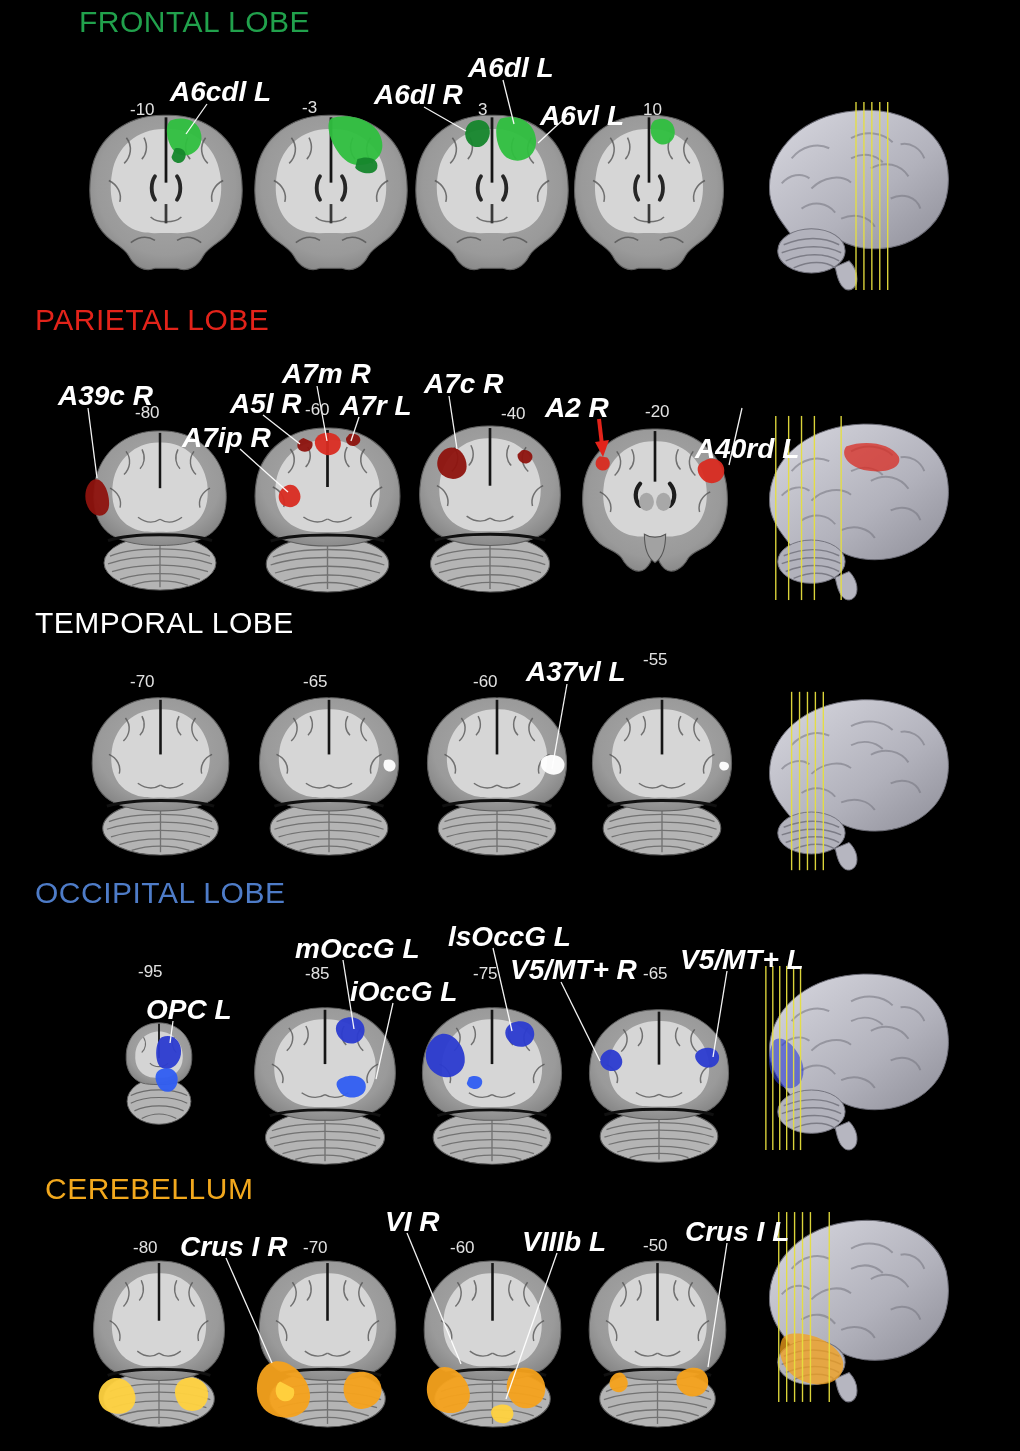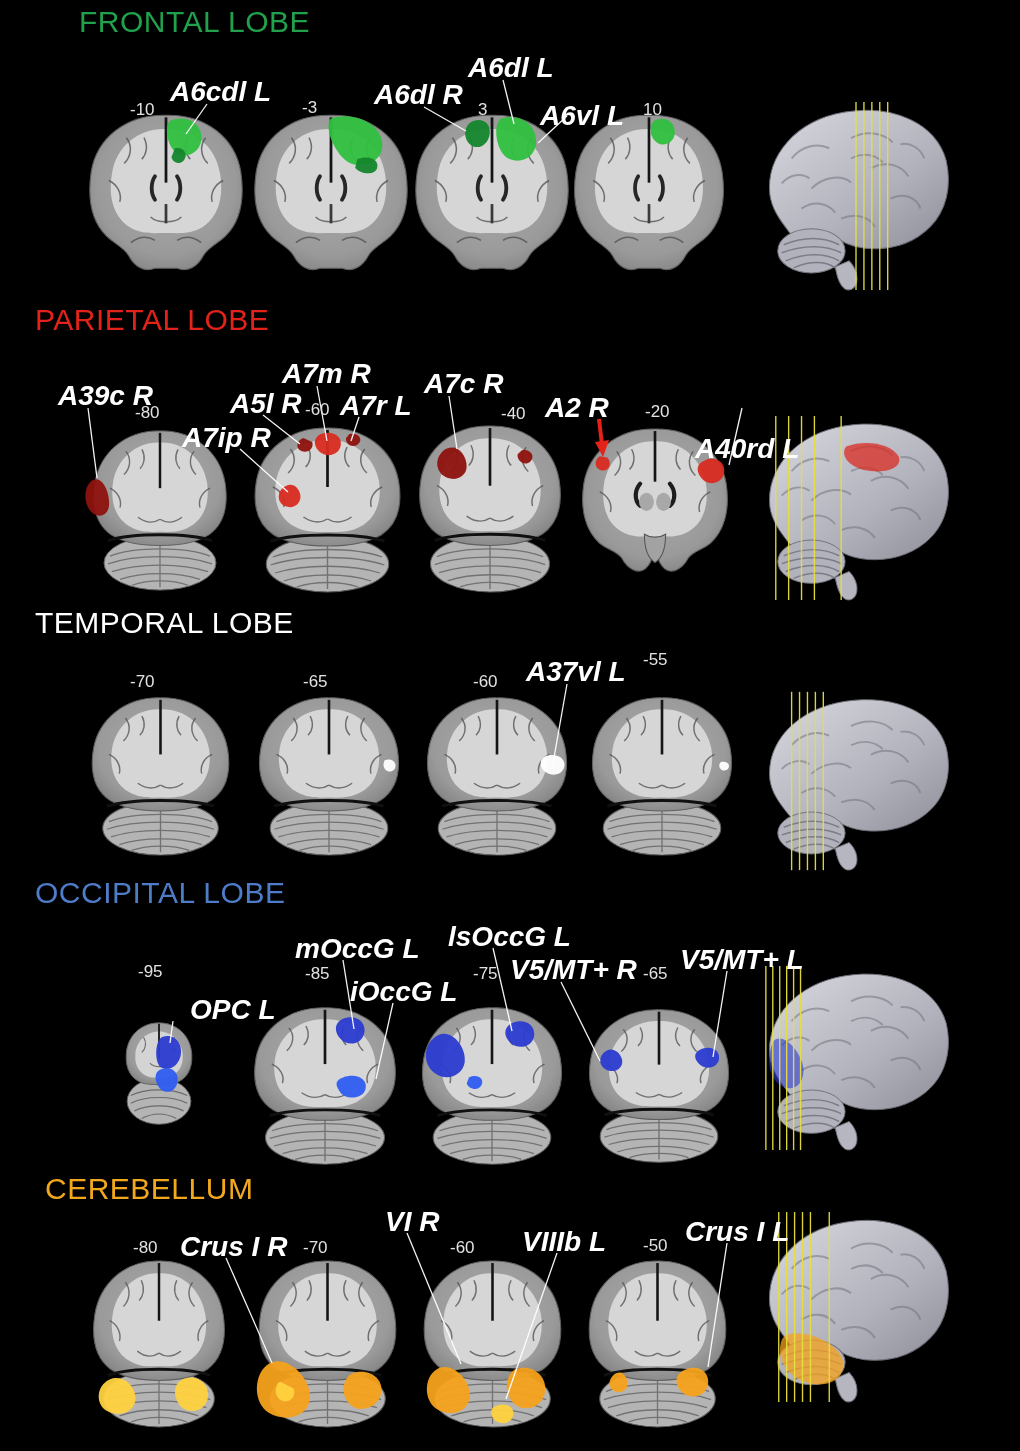--- a/index.html
+++ b/index.html
@@ -282,21 +282,21 @@
           <line x1="48" y1="4" x2="48" y2="191" stroke="#E6DF3E" stroke-width="1.4" opacity="0.95"></line>
           <line x1="56" y1="4" x2="56" y2="191" stroke="#E6DF3E" stroke-width="1.4" opacity="0.95"></line>
           <line x1="64" y1="4" x2="64" y2="191" stroke="#E6DF3E" stroke-width="1.4" opacity="0.95"></line>
           <line x1="72" y1="4" x2="72" y2="191" stroke="#E6DF3E" stroke-width="1.4" opacity="0.95"></line>
         </svg>
       </div>
   </div>
 
   <div>
     <div class="sec-title" style="left: 35px; top: 876px; color: rgb(78, 124, 200);">OCCIPITAL LOBE</div>
-    <div class="rlabel" style="left:146px;top:994px;margin-left:44px;">OPC L</div>
+    <div class="rlabel" style="left:146px;top:994px;">OPC L</div>
     <div class="rlabel" style="left:295px;top:933px;">mOccG L</div>
     <div class="rlabel" style="left:350px;top:976px;">iOccG L</div>
     <div class="rlabel" style="left:448px;top:921px;">lsOccG L</div>
     <div class="rlabel" style="left:510px;top:954px;">V5/MT+ R</div>
     <div class="rlabel" style="left:680px;top:944px;">V5/MT+ L</div>
     <div class="coord" style="left:138px;top:962px;">-95</div>
     <div class="coord" style="left:305px;top:964px;">-85</div>
     <div class="coord" style="left:473px;top:964px;">-75</div>
     <div class="coord" style="left:643px;top:964px;">-65</div>
     <div class="slice" id="sl30" style="left:118px;top:1020px;width:82px;height:110px;">

